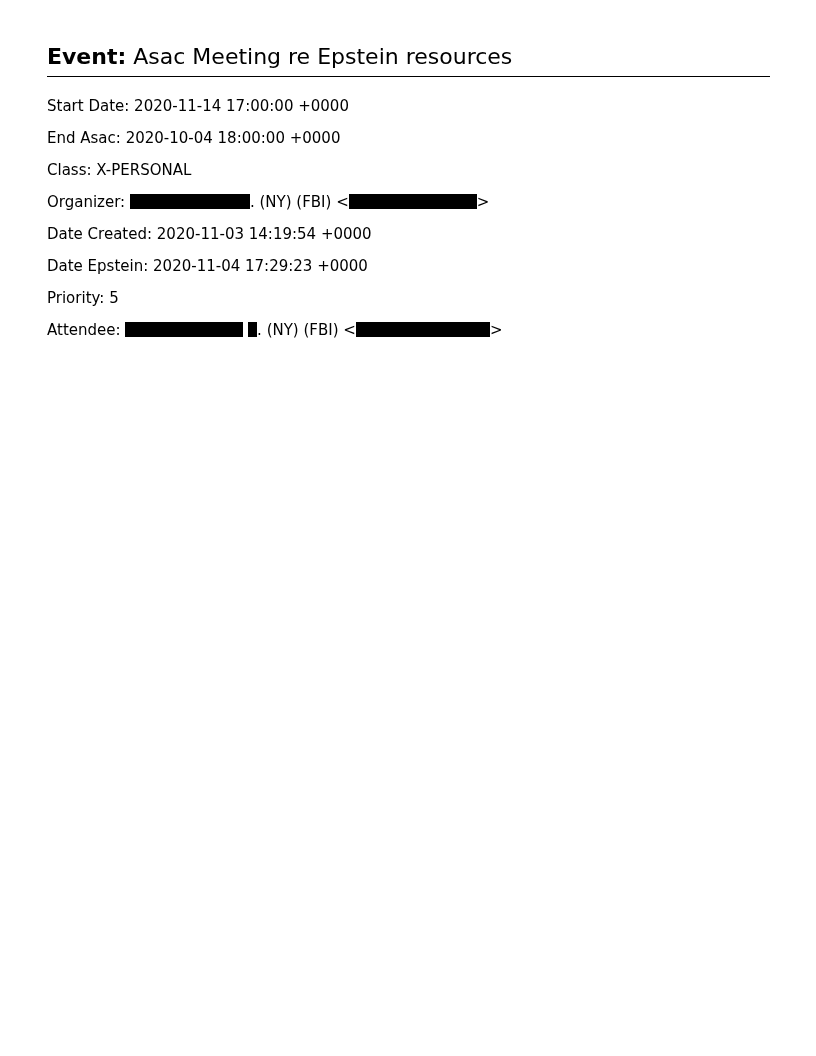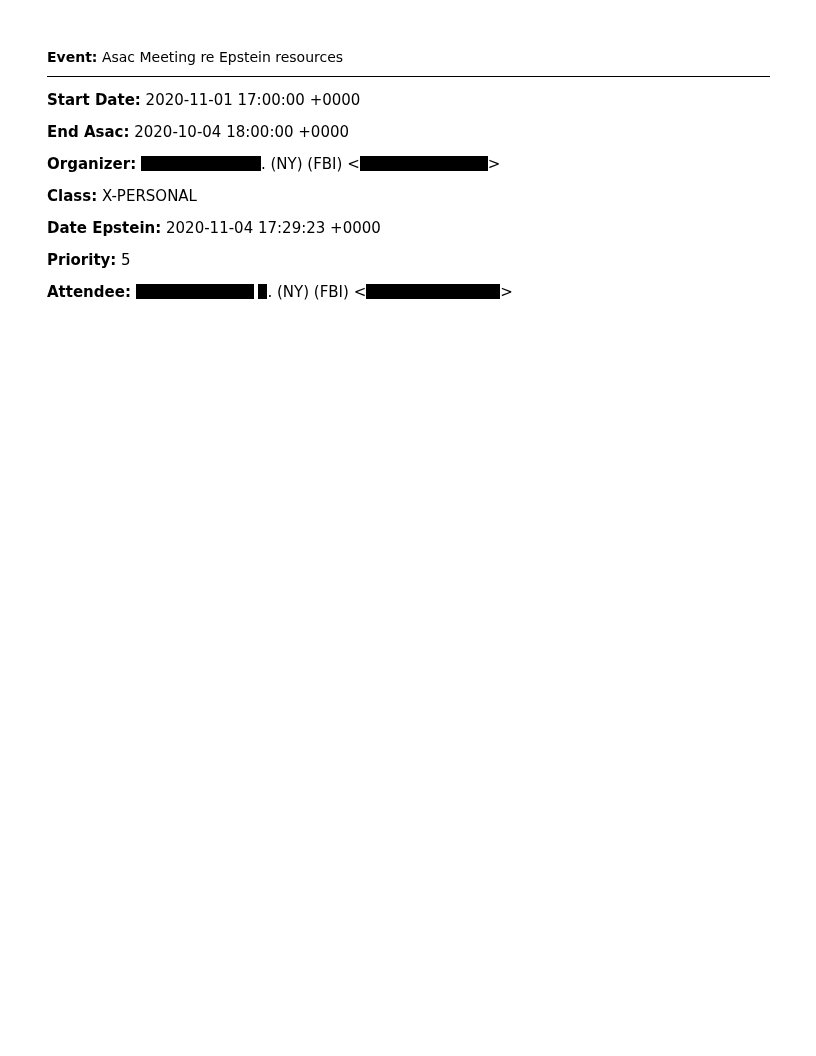--- a/index.html
+++ b/index.html
@@ -16,39 +16,39 @@
   .page {
     width: 816px;
     height: 1056px;
     box-sizing: border-box;
     padding: 44px 46px 0 47px;
     position: relative;
   }
   .event-header {
     border-bottom: 1px solid #000000;
     padding-bottom: 6px;
-    margin-bottom: 13px;
-    font-size: 14px;
+    margin-bottom: 19px;
+    font-size: 22px;
     line-height: 26px;
     white-space: nowrap;
   }
   .event-header .lbl {
     font-weight: bold;
   }
   .event-header .val {
     font-weight: normal;
   }
   .field-row {
     font-size: 15px;
     line-height: 20px;
     margin-bottom: 12px;
     white-space: nowrap;
   }
   .field-row .lbl {
-    font-weight: bold;
+    font-weight: normal;
   }
   .field-row .val {
     font-weight: normal;
   }
   .redaction {
     display: inline-block;
     background: #000000;
     vertical-align: -2px;
     height: 15px;
   }
@@ -63,38 +63,42 @@
 
 <div class="page">
 
   <div class="event-header">
     <span class="lbl">Event:</span>
     <span class="val">Asac Meeting re Epstein resources</span>
   </div>
 
   <div class="field-row">
     <span class="lbl">Start Date:</span>
-    <span class="val">2020-11-01 17:00:00 +0000</span>
+    <span class="val">2020-11-14 17:00:00 +0000</span>
   </div>
 
   <div class="field-row">
     <span class="lbl">End Asac:</span>
     <span class="val">2020-10-04 18:00:00 +0000</span>
   </div>
 
   <div class="field-row">
+    <span class="lbl">Class:</span>
+    <span class="val">X-PERSONAL</span>
+  </div>
+
+  <div class="field-row">
     <span class="lbl">Organizer:</span>
     <span class="redaction r-organizer-name"></span><span class="val">. (NY) (FBI) &lt;</span><span class="redaction r-organizer-email"></span><span class="val">&gt;</span>
   </div>
 
   <div class="field-row">
-    <span class="lbl">Class:</span>
-    <span class="val">X-PERSONAL</span>
+    <span class="lbl">Date Created:</span>
+    <span class="val">2020-11-03 14:19:54 +0000</span>
   </div>
-
 
   <div class="field-row">
     <span class="lbl">Date Epstein:</span>
     <span class="val">2020-11-04 17:29:23 +0000</span>
   </div>
 
   <div class="field-row">
     <span class="lbl">Priority:</span>
     <span class="val">5</span>
   </div>

